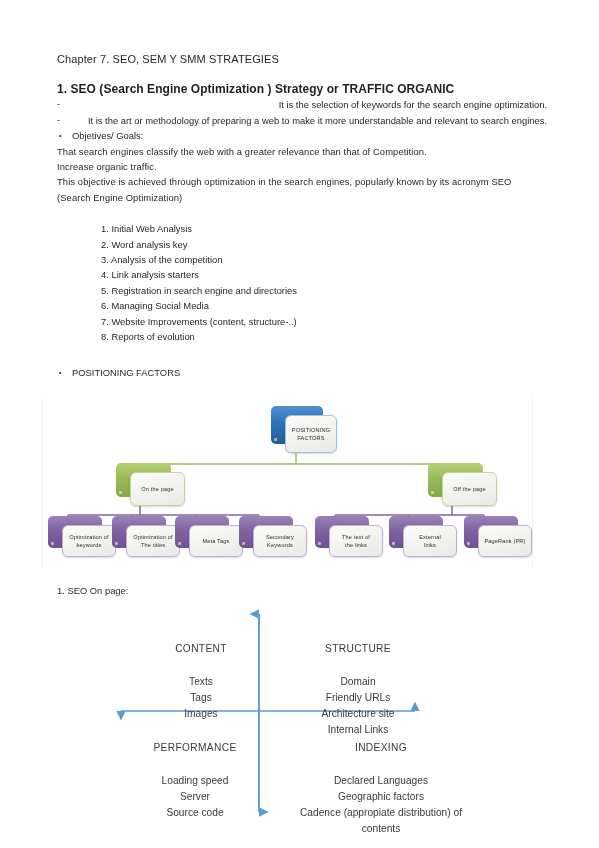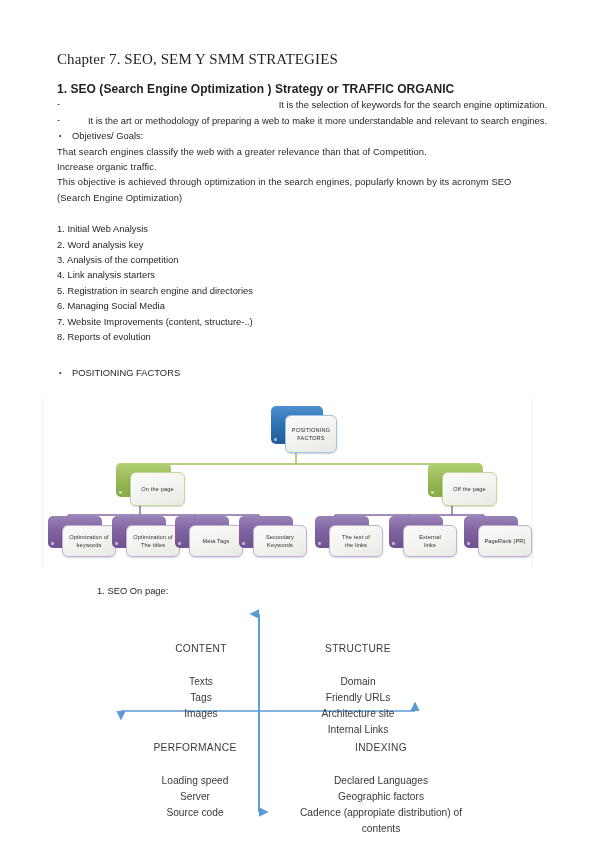--- a/index.html
+++ b/index.html
@@ -31,21 +31,21 @@
     top: 52px;
     width: 490px;
   }
 
   .line {
     font-size: 9.4px;
     line-height: 15.4px;
     letter-spacing: .1px;
     white-space: pre-wrap;
   }
-  .chapter-title { font-size: 15px; line-height: 15.4px; font-family: Liberation Serif, serif; }
+  .chapter-title { font-size: 11px; line-height: 15.4px; }
   .spacer-14 { height: 14px; }
   .spacer-16 { height: 16px; }
   .spacer-20 { height: 20px; }
 
   .heading-bold {
     font-size: 12px;
     font-weight: bold;
     line-height: 16px;
     letter-spacing: .05px;
   }
@@ -72,20 +72,21 @@
   .bullet-item .mk {
     position: absolute;
     left: 2px; top: 0px;
     font-size: 7px;
     line-height: 15.4px;
   }
 
   .num-item {
     font-size: 9.4px;
     line-height: 15.4px;
+    margin-left: 44px;
   }
 
   
   .diagram {
     position: absolute;
     left: 42px;
     top: 398px;
     width: 491px;
     height: 170px;
     background: #ffffff;
@@ -150,21 +151,20 @@
     border-radius: 1px;
   }
 
   
   .quad-caption {
     position: absolute;
     left: 57px;
     top: 583px;
     font-size: 9.4px;
     line-height: 15.4px;
-    margin-left: 40px;
   }
   .quadrant {
     position: absolute;
     left: 40px;
     top: 600px;
     width: 519px;
     height: 230px;
   }
   .quadrant svg { position: absolute; left: 0; top: 0; }
   .qlabel {

